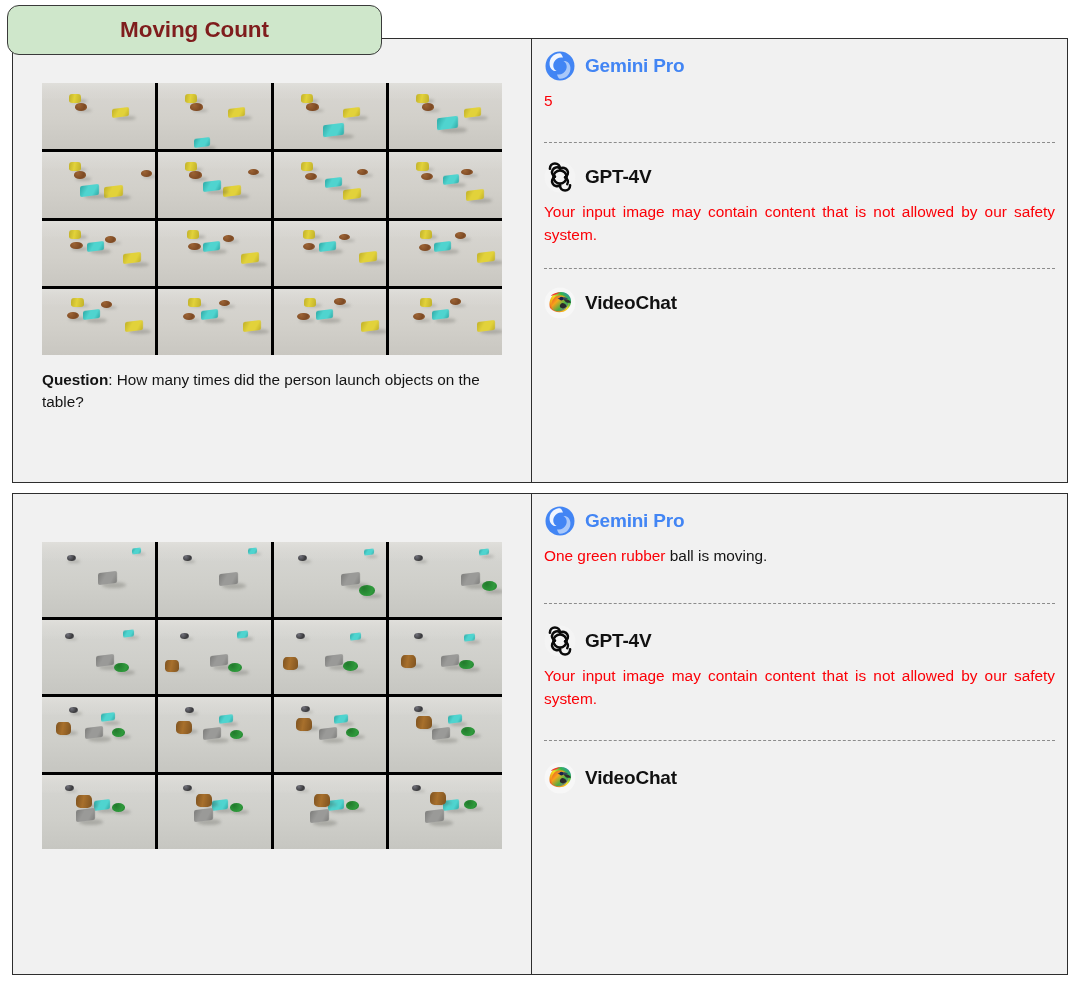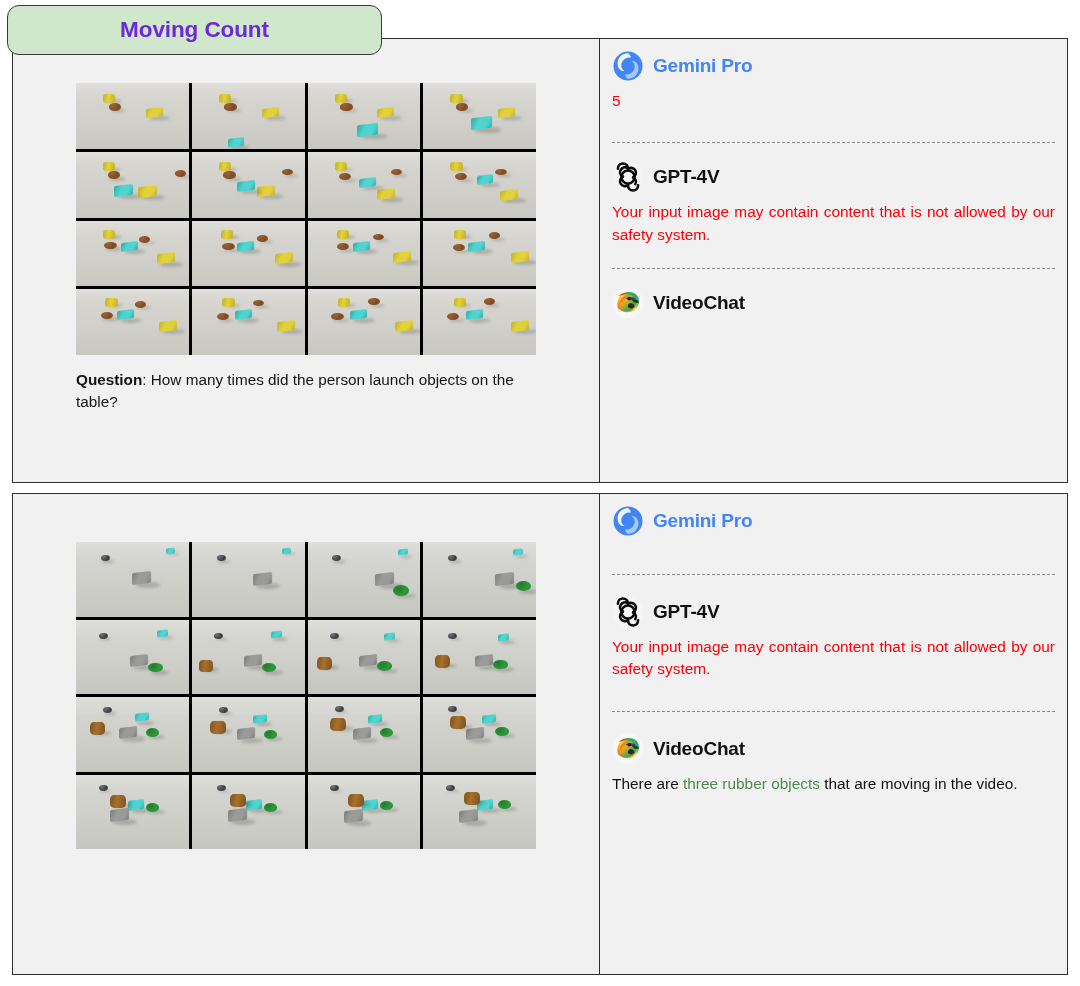--- a/index.html
+++ b/index.html
@@ -27,39 +27,39 @@
     border: 1.6px solid #3a3a3a;
     border-radius: 12px;
     display: flex;
     align-items: center;
     justify-content: center;
     z-index: 20;
   }
   .title-badge .label {
     font-size: 22.5px;
     font-weight: bold;
-    color: #6d28d9;
+    color: #7f1d1d;
     letter-spacing: -0.1px;
   }
 
   
   .panel {
     position: absolute;
     left: 12px;
     width: 1056px;
     box-sizing: border-box;
     background: #f1f1f1;
     border: 1.8px solid #2e2e2e;
     display: flex;
   }
   #panel-1 { top: 38px;  height: 445px; }
   #panel-2 { top: 493px; height: 482px; }
 
   .panel-left {
-    width: 587px;
+    width: 519px;
     box-sizing: border-box;
     border-right: 1.8px solid #2e2e2e;
     position: relative;
     display: flex;
     flex-direction: column;
     align-items: center;
   }
   .panel-right {
     flex: 1;
     box-sizing: border-box;
@@ -661,20 +661,21 @@
         <span class="logo">
           <svg viewBox="0 0 32 32" width="32" height="32">
             <circle cx="16" cy="16" r="14.5" fill="#4285f4"></circle>
             <path d="M16 3.2 C9.2 3.2 5.2 8.6 5.6 14.4 C5.9 18.6 9 21.4 12.6 21 C9.4 19.3 8.4 15.3 10.1 11.9 C11.7 8.6 15.3 6.7 19 7.6 C18.1 5.1 17.4 3.6 16 3.2 Z" fill="#ffffff" opacity="0.92"></path>
             <path d="M16 28.8 C22.8 28.8 26.8 23.4 26.4 17.6 C26.1 13.4 23 10.6 19.4 11 C22.6 12.7 23.6 16.7 21.9 20.1 C20.3 23.4 16.7 25.3 13 24.4 C13.9 26.9 14.6 28.4 16 28.8 Z" fill="#ffffff" opacity="0.55"></path>
             <circle cx="16" cy="16" r="4.5" fill="#4285f4"></circle>
           </svg>
         </span>
         <span class="model-name name-gemini">Gemini Pro</span>
       </div>
+      <div class="answer plain"><span class="red">One green rubber</span><span> ball is moving.</span></div>
     </div>
 
     <hr class="dash-sep sep-wrap-3">
 
     <div class="model-block">
       <div class="model-head">
         <span class="logo">
           <svg viewBox="0 0 32 32" width="32" height="32">
             <circle cx="16" cy="16" r="15.4" fill="#f4f4f4"></circle>
             <g fill="none" stroke="#0a0a0a" stroke-width="2.55" stroke-linecap="round" stroke-linejoin="round">
@@ -706,17 +707,16 @@
             <path d="M8 22 C6.5 18 7.8 12 12 9.5 C16.5 7 21.5 8.5 23.5 12 C25.4 15.4 24 20 20.6 22.4 C17.3 24.7 11.8 25.2 8 22 Z" fill="url(#pg2)" opacity="0.85"></path>
             <path d="M19.5 12.5 C23 11.5 26 13 27 15.5 C25.4 16 23.5 16 22 15.3 Z" fill="#2e2e2e"></path>
             <path d="M13.5 11.5 C16.5 9.8 21 9.8 24 11.5 C21.5 13.2 16 13.4 13.5 11.5 Z" fill="#1b2a6b" opacity="0.75"></path>
             <circle cx="17.4" cy="11.6" r="1.9" fill="#17204a"></circle>
             <path d="M18 16 C20.5 16 22.5 17.6 22.6 19.6 C21 21.6 18.2 22 16.4 20.6 C15.3 19.4 15.8 16.8 18 16 Z" fill="#2a2a2a"></path>
             <path d="M6.6 9 C9 6.4 13 5 16.5 5.6 C13.5 7.2 10.5 8 6.6 9 Z" fill="#ee3b2e"></path>
           </svg>
         </span>
         <span class="model-name name-dark">VideoChat</span>
       </div>
-      <div class="answer"><span>There are </span><span class="green">three rubber objects</span><span> that are moving in the video.</span></div>
     </div>
 
   </div>
 </div>
 
 </body></html>

